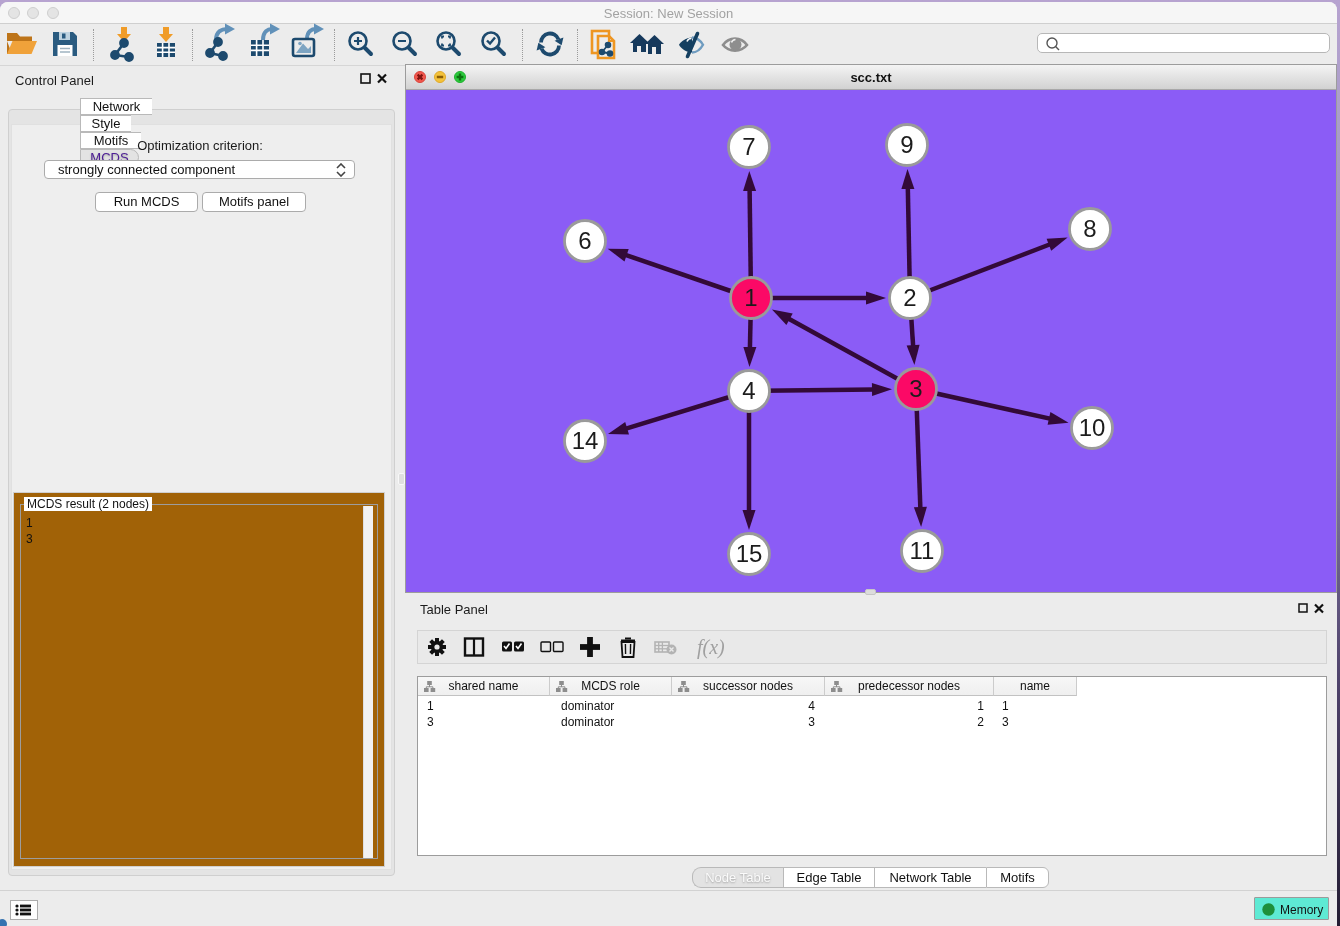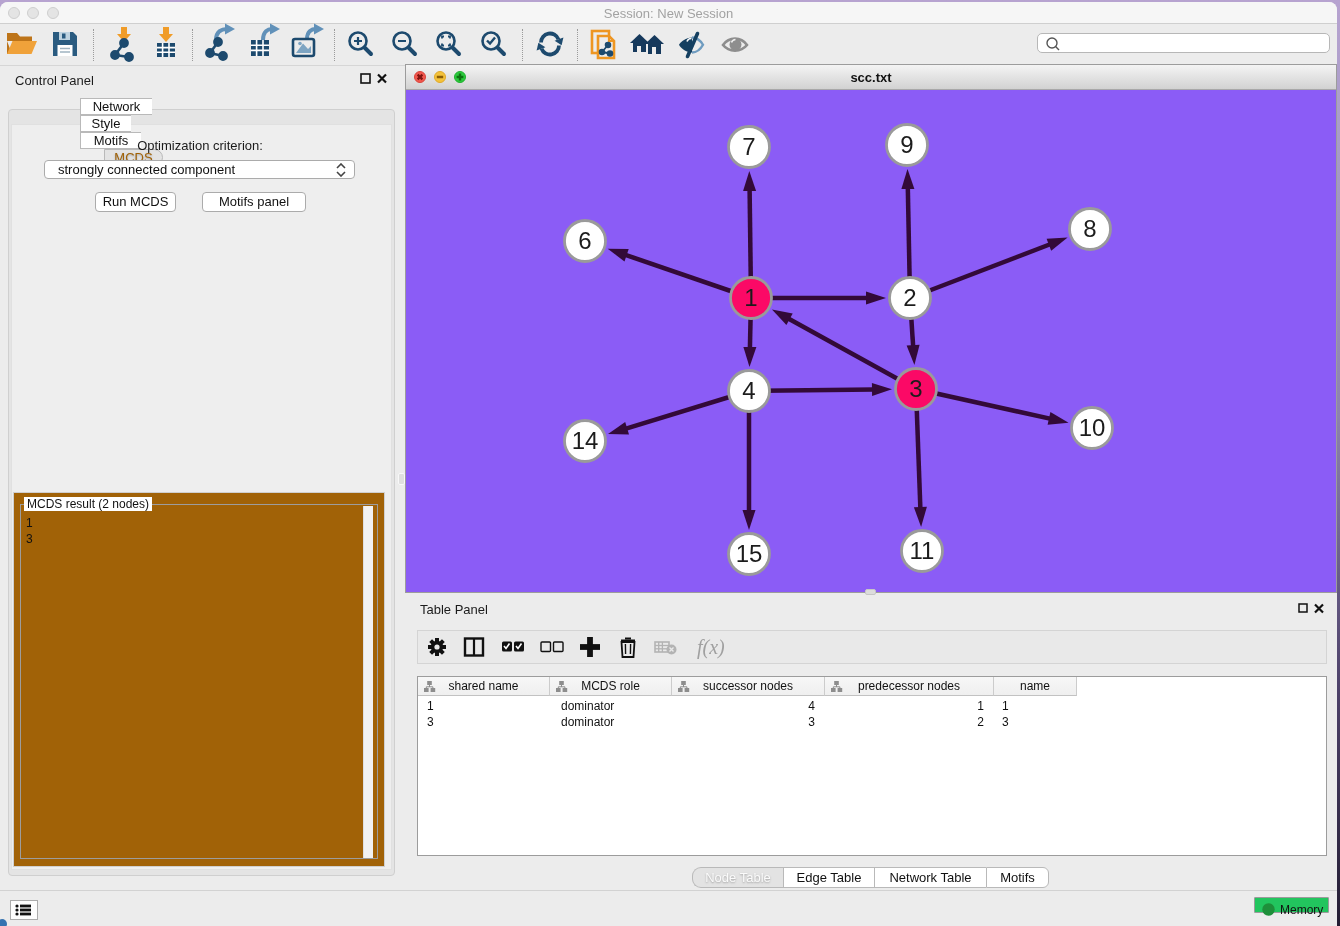--- a/index.html
+++ b/index.html
@@ -13,21 +13,21 @@
 .sep { position:absolute; top:5px; height:32px; width:1px; border-left:1px dotted #9a9a9a; }
 .searchbox { position:absolute; left:1037px; top:9px; width:293px; height:20px; background:#fff; border:1px solid #b7b7b7; border-radius:5px; }
 
 .cp-head { position:absolute; left:0; top:64px; width:395px; height:30px; }
 .cp-title { position:absolute; left:15px; top:7px; font-size:13px; color:#1c1c1c; }
 .panelbox { position:absolute; left:8px; top:107px; width:387px; height:767px; background:#e4e4e4; border:1px solid #cfcfcf; border-radius:4px; }
 .innerbox { position:absolute; left:11px; top:122px; width:381px; height:746px; background:#eeeeee; border:1px solid #e0e0e0; }
 .tabs { position:absolute; left:80px; top:96px; height:20px; display:flex;flex-direction:column; }
 .tab { height:21px; font-size:13px; color:#111; background:#fff; border:1px solid #b9b9b9; border-right:none; display:flex; align-items:center; justify-content:center; }
 .tab:last-child { border-right:1px solid #b9b9b9; }
-.tab.sel { background:#e3e3e3; color:#a16207; text-shadow:0 1px 2px #9f9f9f; border-radius:0 9px 9px 0;margin-left:24px; }
+.tab.sel { background:#e3e3e3; color:#4c1d95; text-shadow:0 1px 2px #9f9f9f; border-radius:0 9px 9px 0; }
 .optlabel { position:absolute; left:0; top:136px; width:400px; text-align:center; font-size:13px; color:#1a1a1a; }
 .dropdown { position:absolute; left:44px; top:158px; width:311px; height:19px; background:#fff; border:1px solid #ababab; border-radius:4px; font-size:13px; color:#111; line-height:17px; padding-left:13px; }
 .btn { position:absolute; height:20px; background:#fff; border:1px solid #ababab; border-radius:4px; font-size:13px; color:#111; text-align:center; line-height:18px; }
 .mcds-white { position:absolute; left:13px; top:490px; width:372px; height:375px; background:#a16207; border:1px solid #cfcfcf; }
 .mcds-border { position:absolute; left:6px; top:11px; width:358px; height:355px; border:1px solid #9d9d9d; }
 .mcds-legend { position:absolute; left:3px; top:-8px; background:#fff; padding:0 3px; font-size:12px; color:#111; }
 .mcds-items { position:absolute; left:5px; top:10px; font-size:12px; color:#111; line-height:16px; }
 .mcds-sb { position:absolute; right:4px; top:1px; width:10px; height:352px; background:#f2f2f2; border-left:1px solid #e0e0e0; }
 
 .netwin { position:absolute; left:405px; top:62px; width:932px; height:529px; background:#8b5cf6; border:1px solid #9c9c9c; }
@@ -41,21 +41,21 @@
 .tbl { position:absolute; left:417px; top:674px; width:910px; height:180px; background:#fff; border:1px solid #9c9c9c; font-size:12px; color:#111; }
 .th { position:absolute; top:0; height:19px; background:linear-gradient(#f7f7f7,#efefef); border-right:1px solid #cccccc; border-bottom:1px solid #c2c2c2; text-align:center; line-height:19px; }
 .cell { position:absolute; height:16px; line-height:16px; }
 .bottabs { position:absolute; top:865px; height:20px; display:flex; left:692px; }
 .btab { height:21px; font-size:13px; color:#111; background:#fff; border:1px solid #b9b9b9; border-right:none; display:flex; align-items:center; justify-content:center; }
 .btab:last-child { border-right:1px solid #b9b9b9; border-radius:0 6px 6px 0; }
 .btab.sel { background:#e3e3e3; color:#fbfbfb; text-shadow:0 1px 2px #9f9f9f; border-radius:9px 0 0 9px; }
 
 .statusbar { position:absolute; left:0; top:888px; width:1337px; height:36px; background:#ececec; border-top:1px solid #d2d2d2; }
 .listbtn { position:absolute; left:10px; top:9px; width:28px; height:20px; background:#fdfdfd; border:1px solid #ababab; }
-.membtn { position:absolute; left:1254px; top:6px; width:75px; height:16px; background:#22c55e; border:1px solid #9b9b9b; border-radius:1px; font-size:13px; color:#111;text-decoration:underline; }
+.membtn { position:absolute; left:1254px; top:6px; width:75px; height:23px; background:#5eead4; border:1px solid #9b9b9b; border-radius:1px; font-size:13px; color:#111;text-decoration:underline; }
 svg text { font-family:"Liberation Sans", sans-serif; }
 #graph .edges line { stroke:#330a38; stroke-width:4.5; }
 #graph .edges polygon { fill:#330a38; }
 </style>
 </head>
 <body>
 <div class="win">
   <div class="titlebar">
     <div class="tl" style="left:8px;"></div>
     <div class="tl" style="left:27px;"></div>
@@ -239,21 +239,21 @@
     <div class="tab" style="width:61px;">Motifs</div>
     <div class="tab sel" style="width:59px;">MCDS</div>
   </div>
   <div class="optlabel">Optimization criterion:</div>
   <div class="dropdown">strongly connected component
     <svg width="10" height="14" style="position:absolute;right:8px;top:2px;">
         <path d="M1 5 L5 1 L9 5" fill="none" stroke="#444" stroke-width="1.6"></path>
         <path d="M1 9 L5 13 L9 9" fill="none" stroke="#444" stroke-width="1.6"></path>
       </svg>
   </div>
-  <div class="btn" style="left:95px; top:190px; width:81px;">Run MCDS</div>
+  <div class="btn" style="left:95px; top:190px; width:103px;">Run MCDS</div>
   <div class="btn" style="left:202px; top:190px; width:104px;">Motifs panel</div>
   <div class="mcds-white">
     <div class="mcds-border">
         <span class="mcds-legend">MCDS result (2 nodes)</span>
       <div class="mcds-items">1<br>3</div>
         <div class="mcds-sb"></div>
     </div>
   </div>
 
   <div class="netwin">

